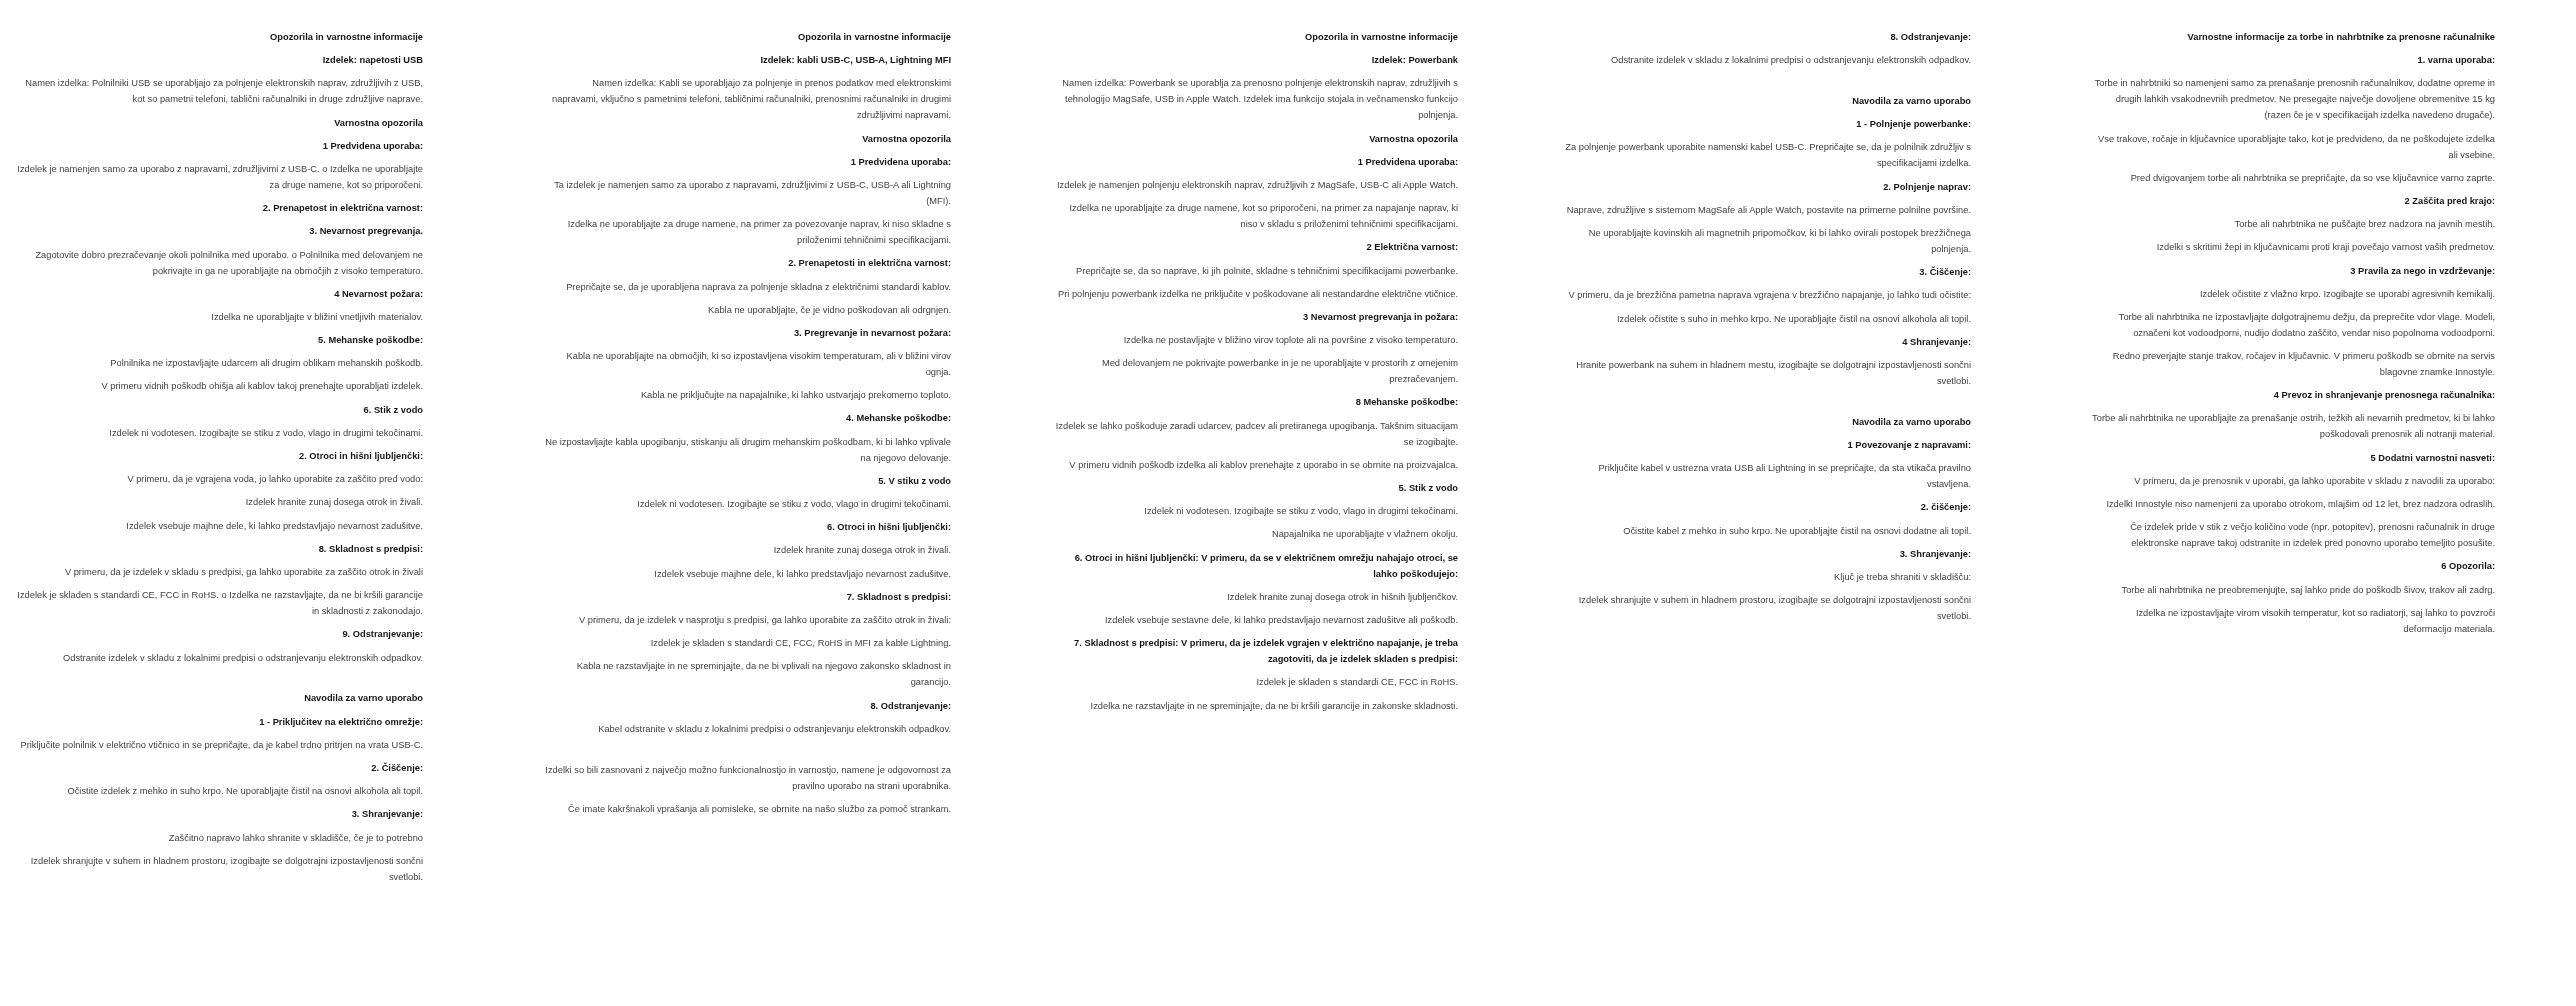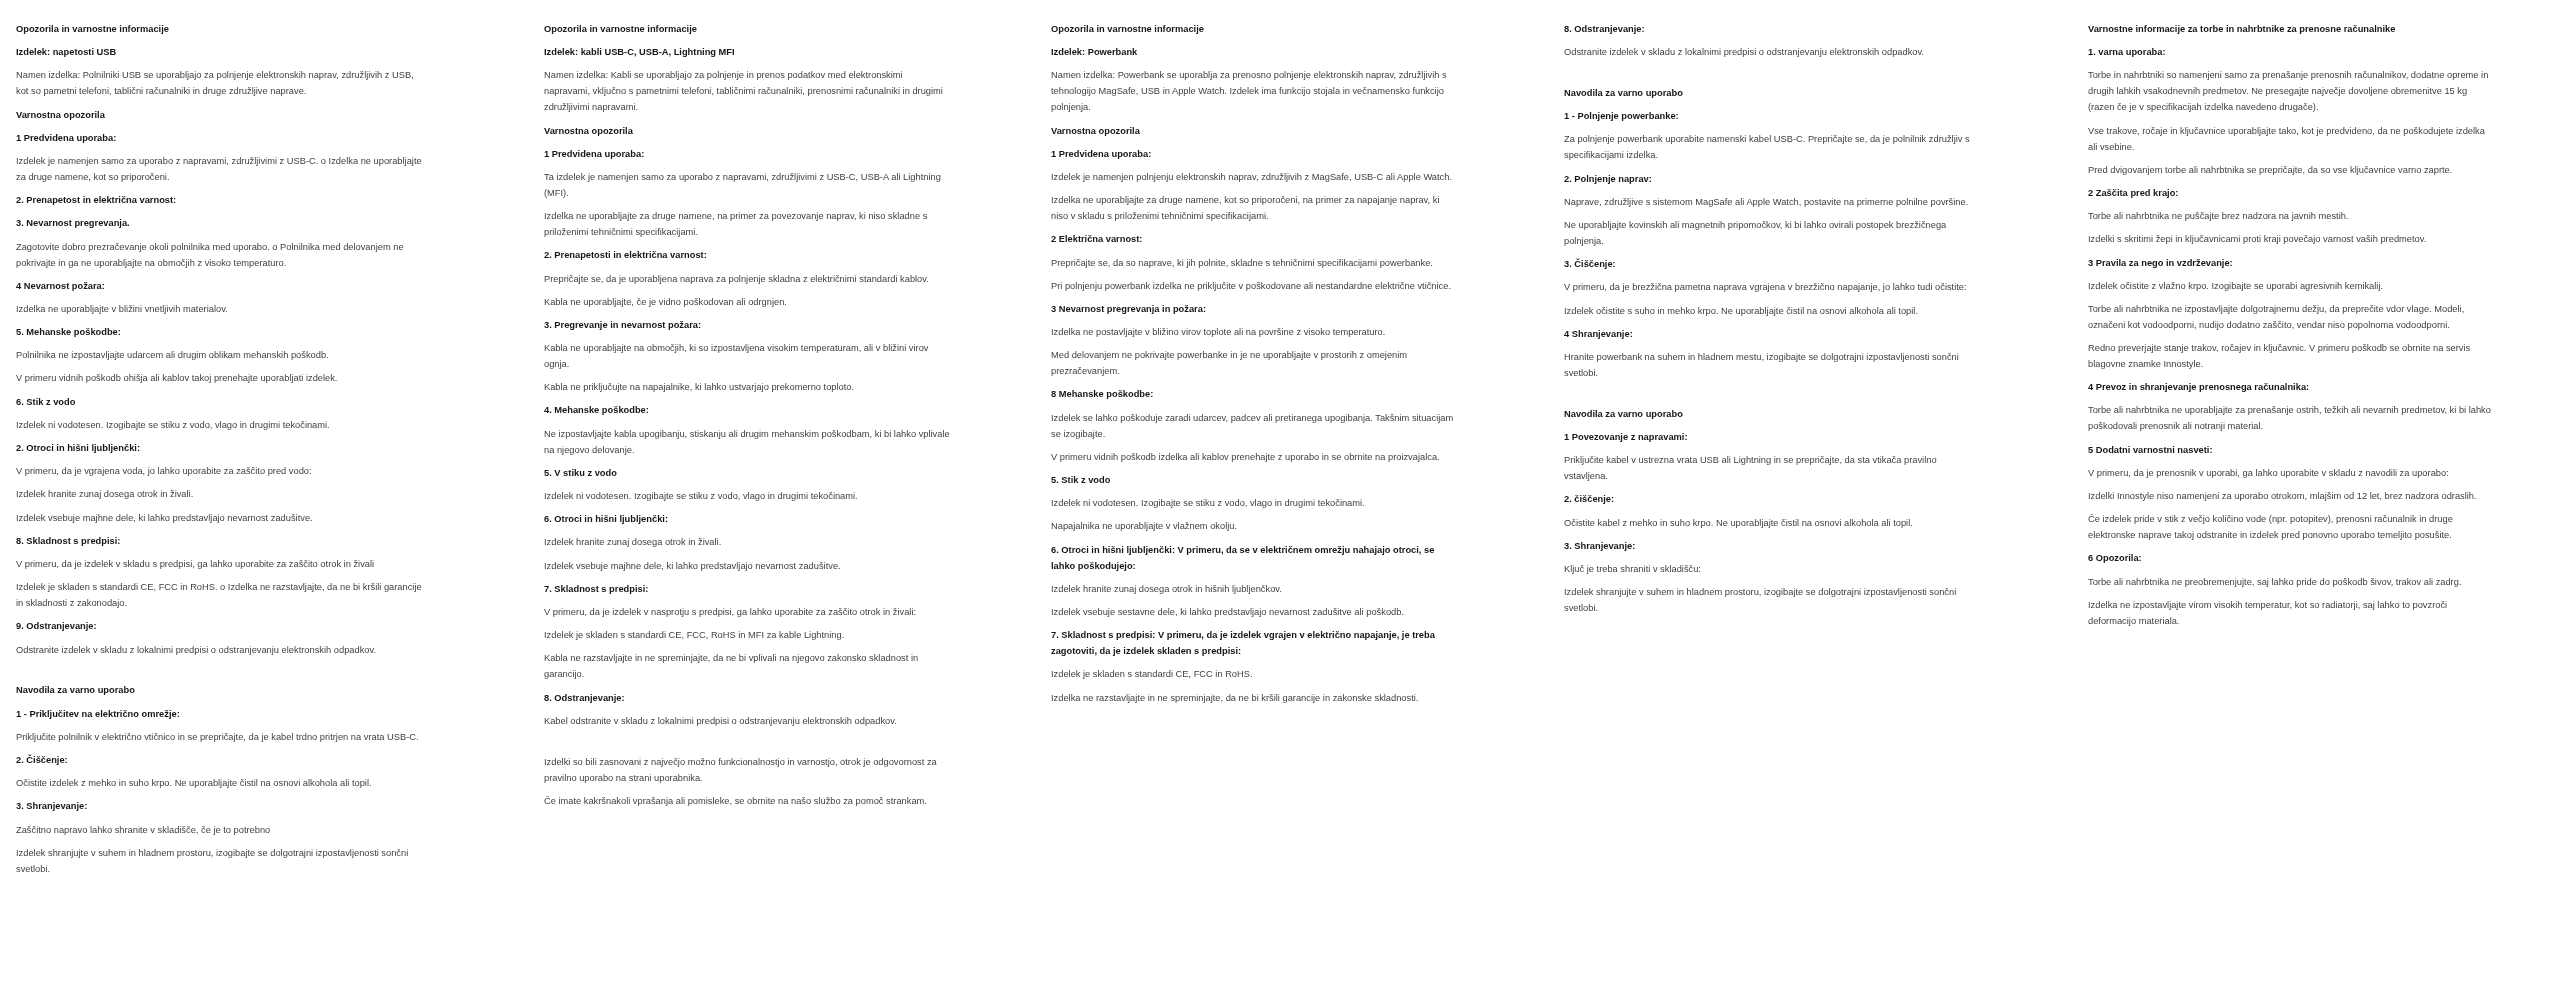--- a/index.html
+++ b/index.html
@@ -12,22 +12,23 @@
   }
   .page {
     position: relative;
     width: 2576px;
     height: 1006px;
     background: #ffffff;
     font-family: "Liberation Sans", "DejaVu Sans", sans-serif;
   }
   .col {
     position: absolute;
-    top: 21px;
+    top: 29px;
     width: 407px;
+    text-align: right;
   }
   .col .h {
     font-size: 9.3px;
     line-height: 16px;
     font-weight: 700;
     color: #161616;
     margin: 0 0 7.2px 0;
   }
   .col .p {
     font-size: 9.3px;
@@ -106,21 +107,21 @@
       <div class="h">6. Otroci in hišni ljubljenčki:</div>
       <div class="p">Izdelek hranite zunaj dosega otrok in živali.</div>
       <div class="p">Izdelek vsebuje majhne dele, ki lahko predstavljajo nevarnost zadušitve.</div>
       <div class="h">7. Skladnost s predpisi:</div>
       <div class="p">V primeru, da je izdelek v nasprotju s predpisi, ga lahko uporabite za zaščito otrok in živali:</div>
       <div class="p">Izdelek je skladen s standardi CE, FCC, RoHS in MFI za kable Lightning.</div>
       <div class="p">Kabla ne razstavljajte in ne spreminjajte, da ne bi vplivali na njegovo zakonsko skladnost in garancijo.</div>
       <div class="h">8. Odstranjevanje:</div>
       <div class="p">Kabel odstranite v skladu z lokalnimi predpisi o odstranjevanju elektronskih odpadkov.</div>
       <div class="gap"></div>
-      <div class="p">Izdelki so bili zasnovani z največjo možno funkcionalnostjo in varnostjo, otrok je odgovornost za pravilno uporabo na strani uporabnika.</div>
+      <div class="p">Izdelki so bili zasnovani z največjo možno funkcionalnostjo in varnostjo, namene je odgovornost za pravilno uporabo na strani uporabnika.</div>
       <div class="p">Če imate kakršnakoli vprašanja ali pomisleke, se obrnite na našo službo za pomoč strankam.</div>
     </div>
   <div class="col" id="col-2">
       <div class="h">Opozorila in varnostne informacije</div>
       <div class="h">Izdelek: Powerbank</div>
       <div class="p">Namen izdelka: Powerbank se uporablja za prenosno polnjenje elektronskih naprav, združljivih s tehnologijo MagSafe, USB in Apple Watch. Izdelek ima funkcijo stojala in večnamensko funkcijo polnjenja.</div>
       <div class="h">Varnostna opozorila</div>
       <div class="h">1 Predvidena uporaba:</div>
       <div class="p">Izdelek je namenjen polnjenju elektronskih naprav, združljivih z MagSafe, USB-C ali Apple Watch.</div>
       <div class="p">Izdelka ne uporabljajte za druge namene, kot so priporočeni, na primer za napajanje naprav, ki niso v skladu s priloženimi tehničnimi specifikacijami.</div>
@@ -156,21 +157,21 @@
       <div class="h">3. Čiščenje:</div>
       <div class="p">V primeru, da je brezžična pametna naprava vgrajena v brezžično napajanje, jo lahko tudi očistite:</div>
       <div class="p">Izdelek očistite s suho in mehko krpo. Ne uporabljajte čistil na osnovi alkohola ali topil.</div>
       <div class="h">4 Shranjevanje:</div>
       <div class="p">Hranite powerbank na suhem in hladnem mestu, izogibajte se dolgotrajni izpostavljenosti sončni svetlobi.</div>
       <div class="gap"></div>
       <div class="h">Navodila za varno uporabo</div>
       <div class="h">1 Povezovanje z napravami:</div>
       <div class="p">Priključite kabel v ustrezna vrata USB ali Lightning in se prepričajte, da sta vtikača pravilno vstavljena.</div>
       <div class="h">2. čiščenje:</div>
-      <div class="p">Očistite kabel z mehko in suho krpo. Ne uporabljajte čistil na osnovi alkohola ali topil.</div>
+      <div class="p">Očistite kabel z mehko in suho krpo. Ne uporabljajte čistil na osnovi dodatne ali topil.</div>
       <div class="h">3. Shranjevanje:</div>
       <div class="p">Ključ je treba shraniti v skladišču:</div>
       <div class="p">Izdelek shranjujte v suhem in hladnem prostoru, izogibajte se dolgotrajni izpostavljenosti sončni svetlobi.</div>
     </div>
   <div class="col" id="col-4">
       <div class="h">Varnostne informacije za torbe in nahrbtnike za prenosne računalnike</div>
       <div class="h">1. varna uporaba:</div>
       <div class="p">Torbe in nahrbtniki so namenjeni samo za prenašanje prenosnih računalnikov, dodatne opreme in drugih lahkih vsakodnevnih predmetov. Ne presegajte največje dovoljene obremenitve 15 kg (razen če je v specifikacijah izdelka navedeno drugače).</div>
       <div class="p">Vse trakove, ročaje in ključavnice uporabljajte tako, kot je predvideno, da ne poškodujete izdelka ali vsebine.</div>
       <div class="p">Pred dvigovanjem torbe ali nahrbtnika se prepričajte, da so vse ključavnice varno zaprte.</div>

